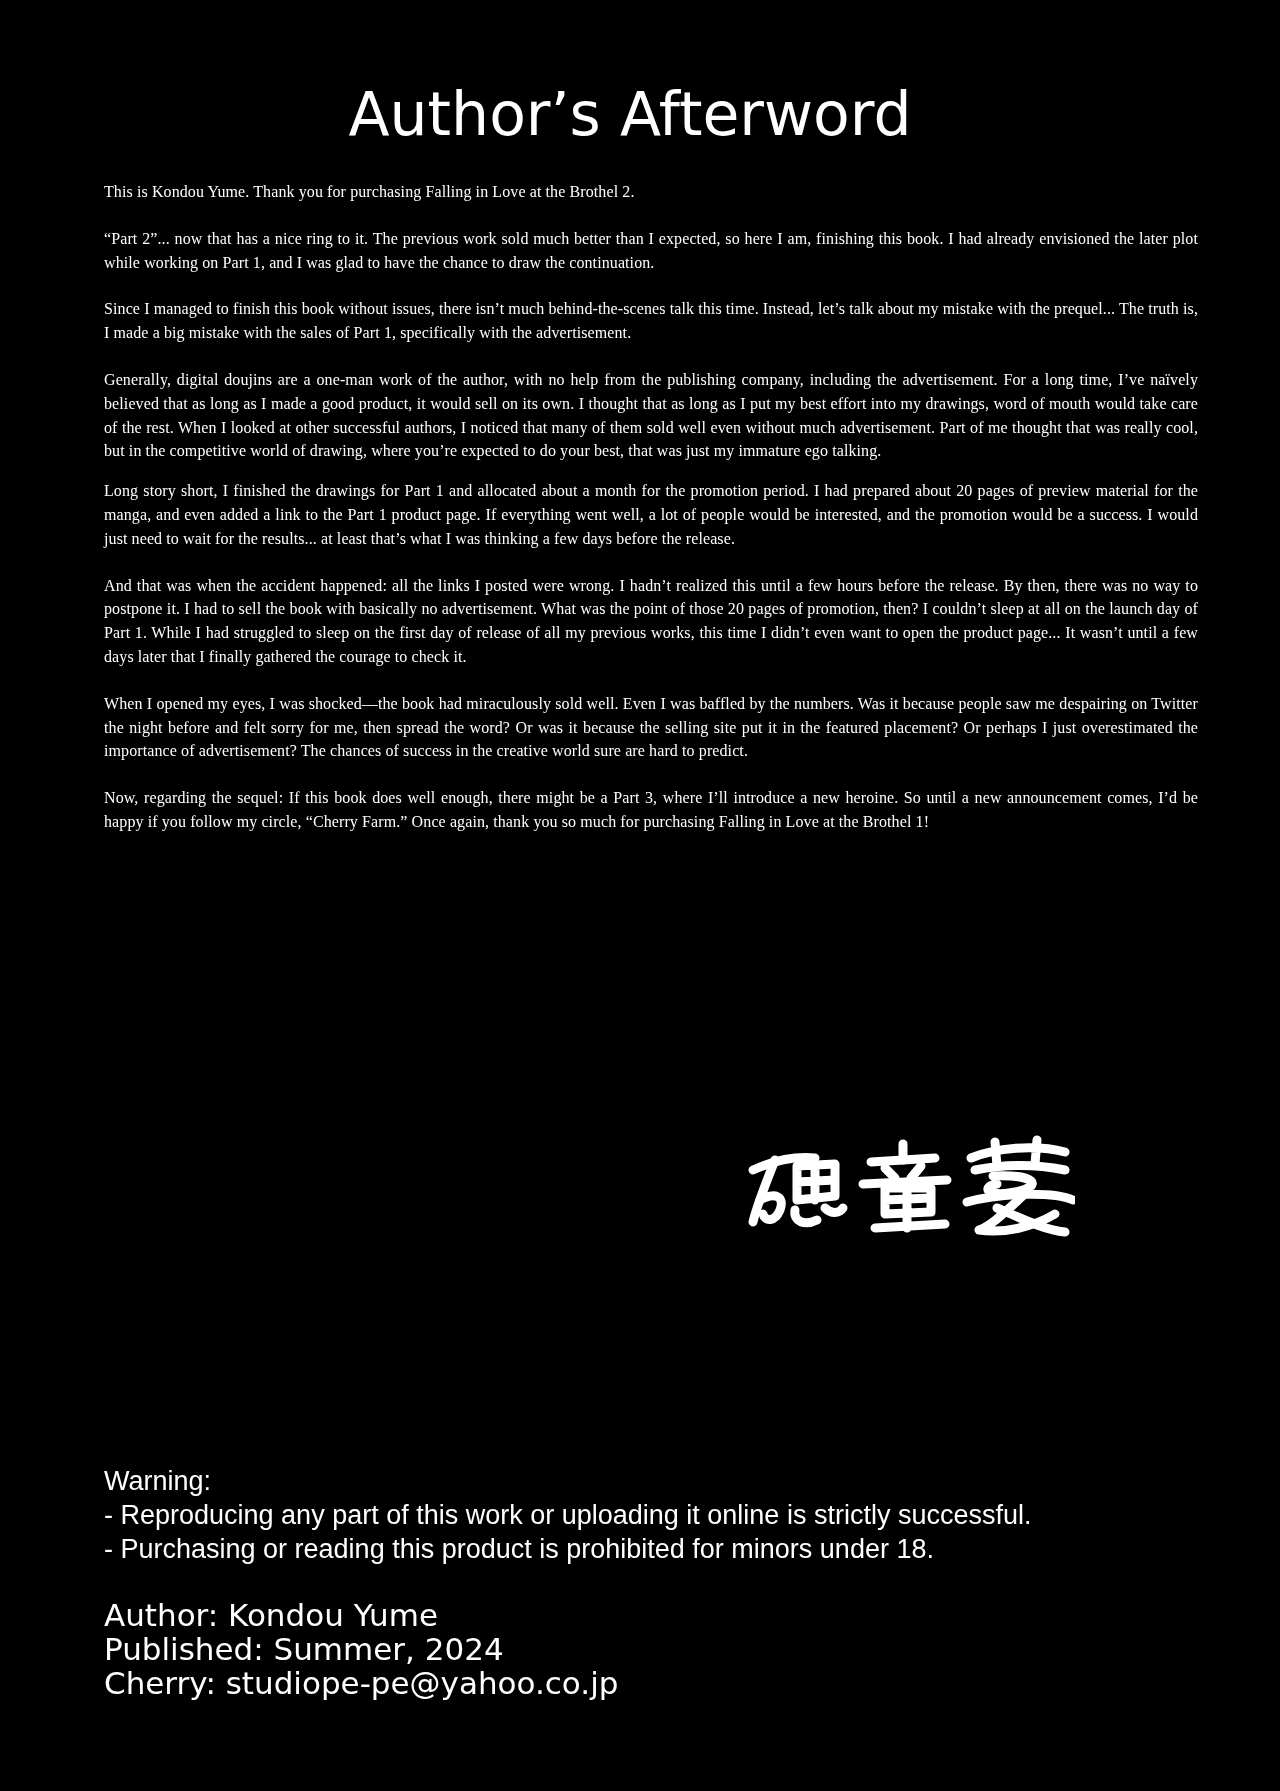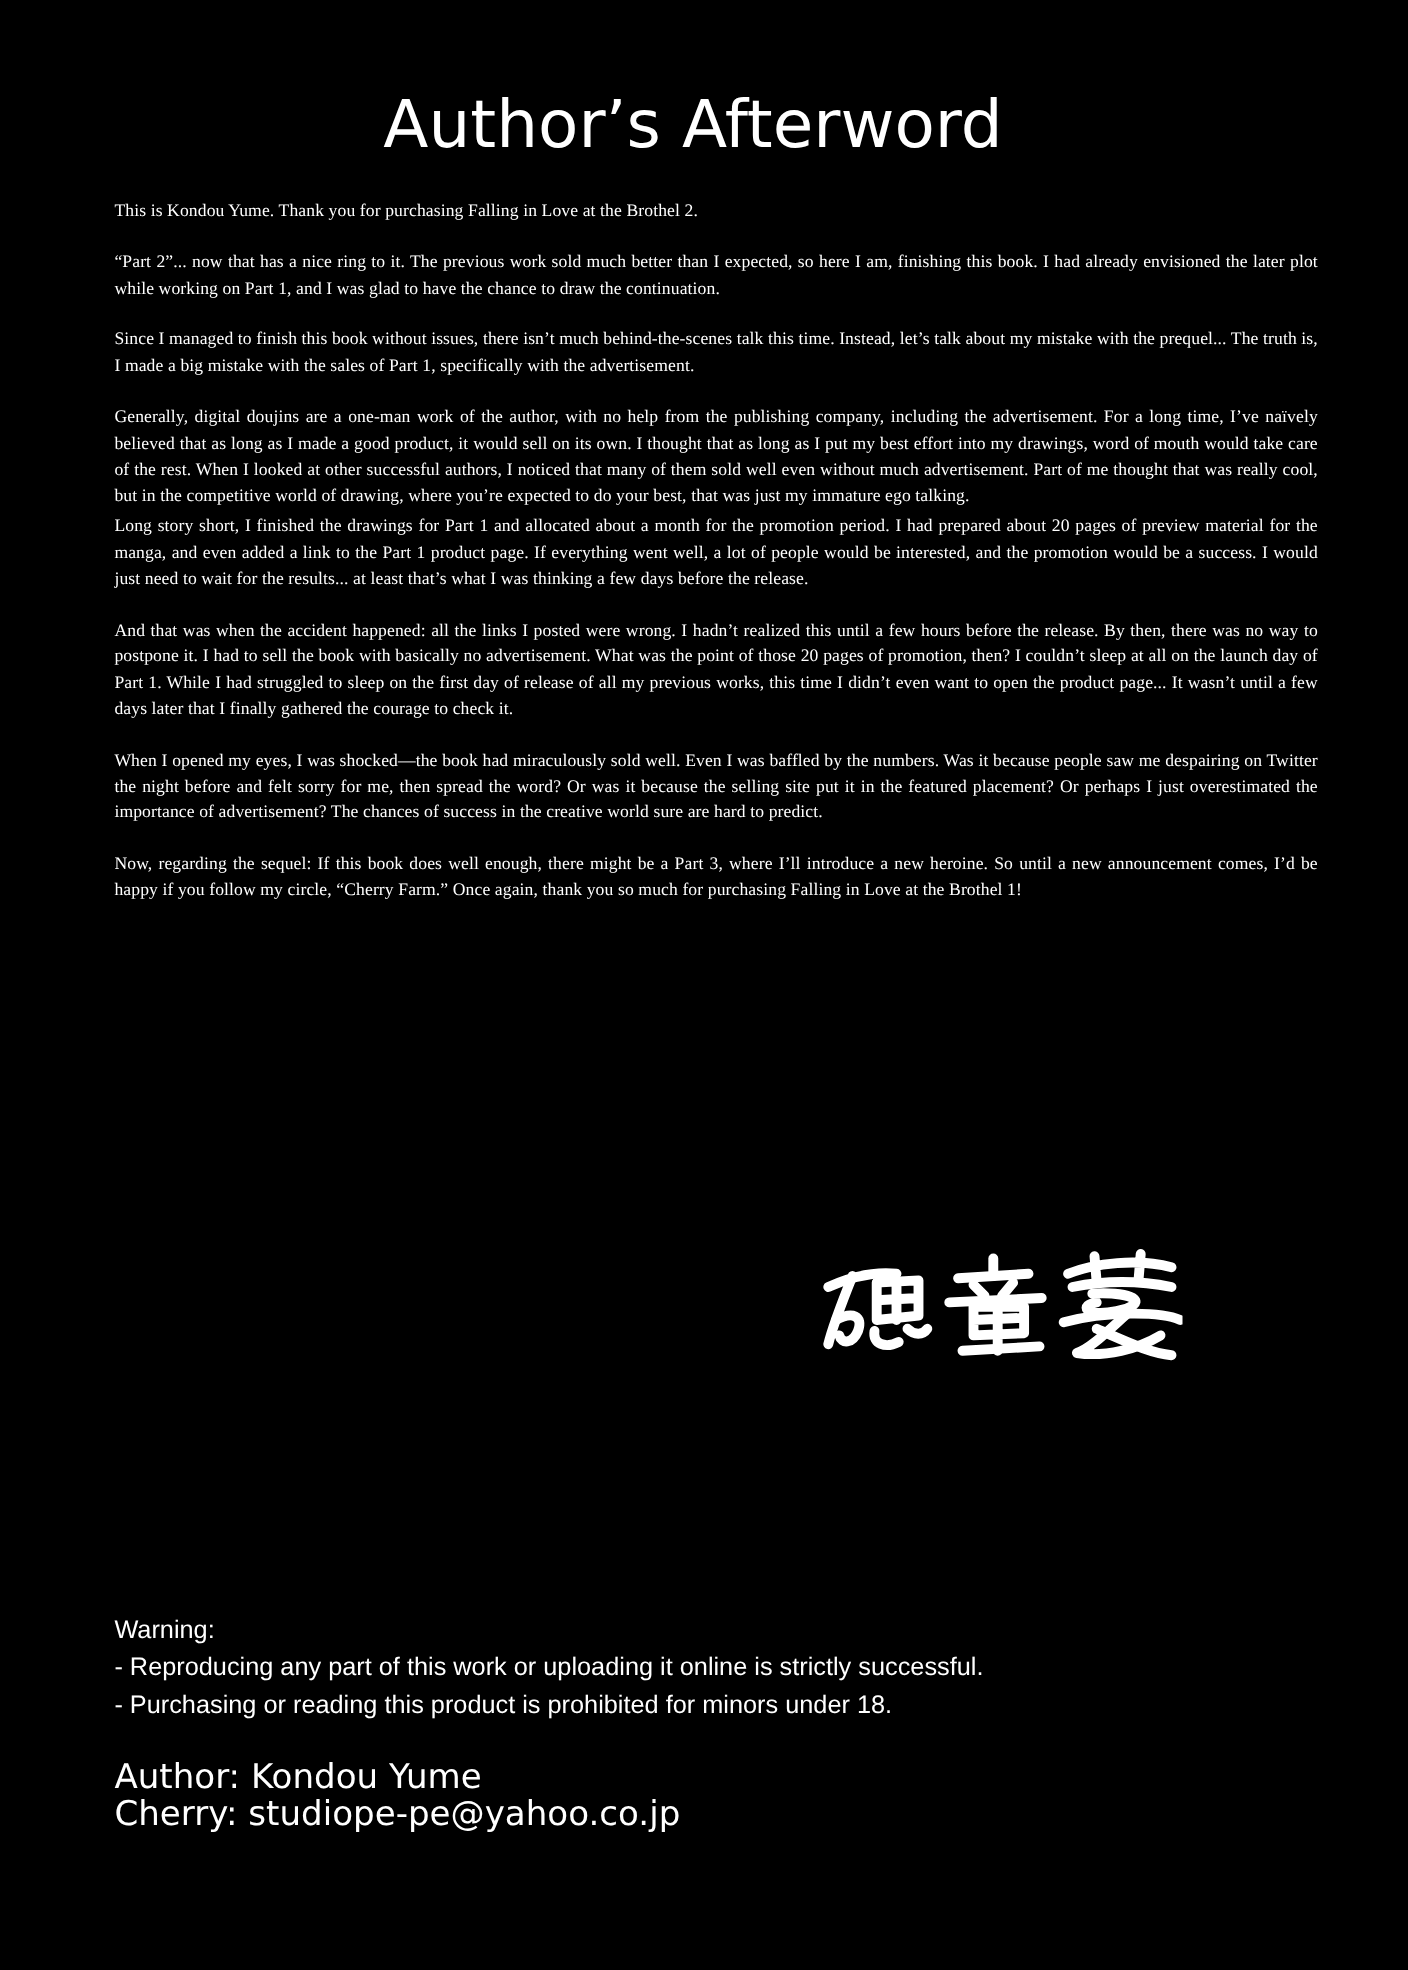--- a/index.html
+++ b/index.html
@@ -36,34 +36,34 @@
       line-height: 23.8px;
       font-family: Liberation Serif, serif;
       letter-spacing: 0.1px;
     }
     .para {
       margin: 0 0 23px 0;
       text-align: justify;
       hyphens: manual;
     }
     .para.tight {
-      margin-bottom: 4px;
+      margin-bottom: 16px;
     }
     .signature {
       position: absolute;
       left: 735px;
       top: 1130px;
       width: 340px;
       height: 110px;
     }
     .footer {
       position: absolute;
       left: 104px;
       top: 1464px;
-      font-size: 23px;
+      font-size: 27px;
       line-height: 34px;
       font-family: "Liberation Sans", sans-serif;
     }
     .footer .line { display: block; white-space: nowrap; }
     .credits {
       position: absolute;
       left: 104px;
       top: 1598px;
       font-size: 31px;
       line-height: 34px;
@@ -115,14 +115,15 @@
 </div>
 
 <div class="footer">
   <span class="line">Warning:</span>
   <span class="line">- Reproducing any part of this work or uploading it online is strictly successful.</span>
   <span class="line">- Purchasing or reading this product is prohibited for minors under 18.</span>
 </div>
 
 <div class="credits">
   <span class="line">Author: Kondou Yume</span>
+  <span class="line">Published: Summer, 2024</span>
   <span class="line">Cherry: studiope-pe@yahoo.co.jp</span>
 </div>
 
 </body></html>

